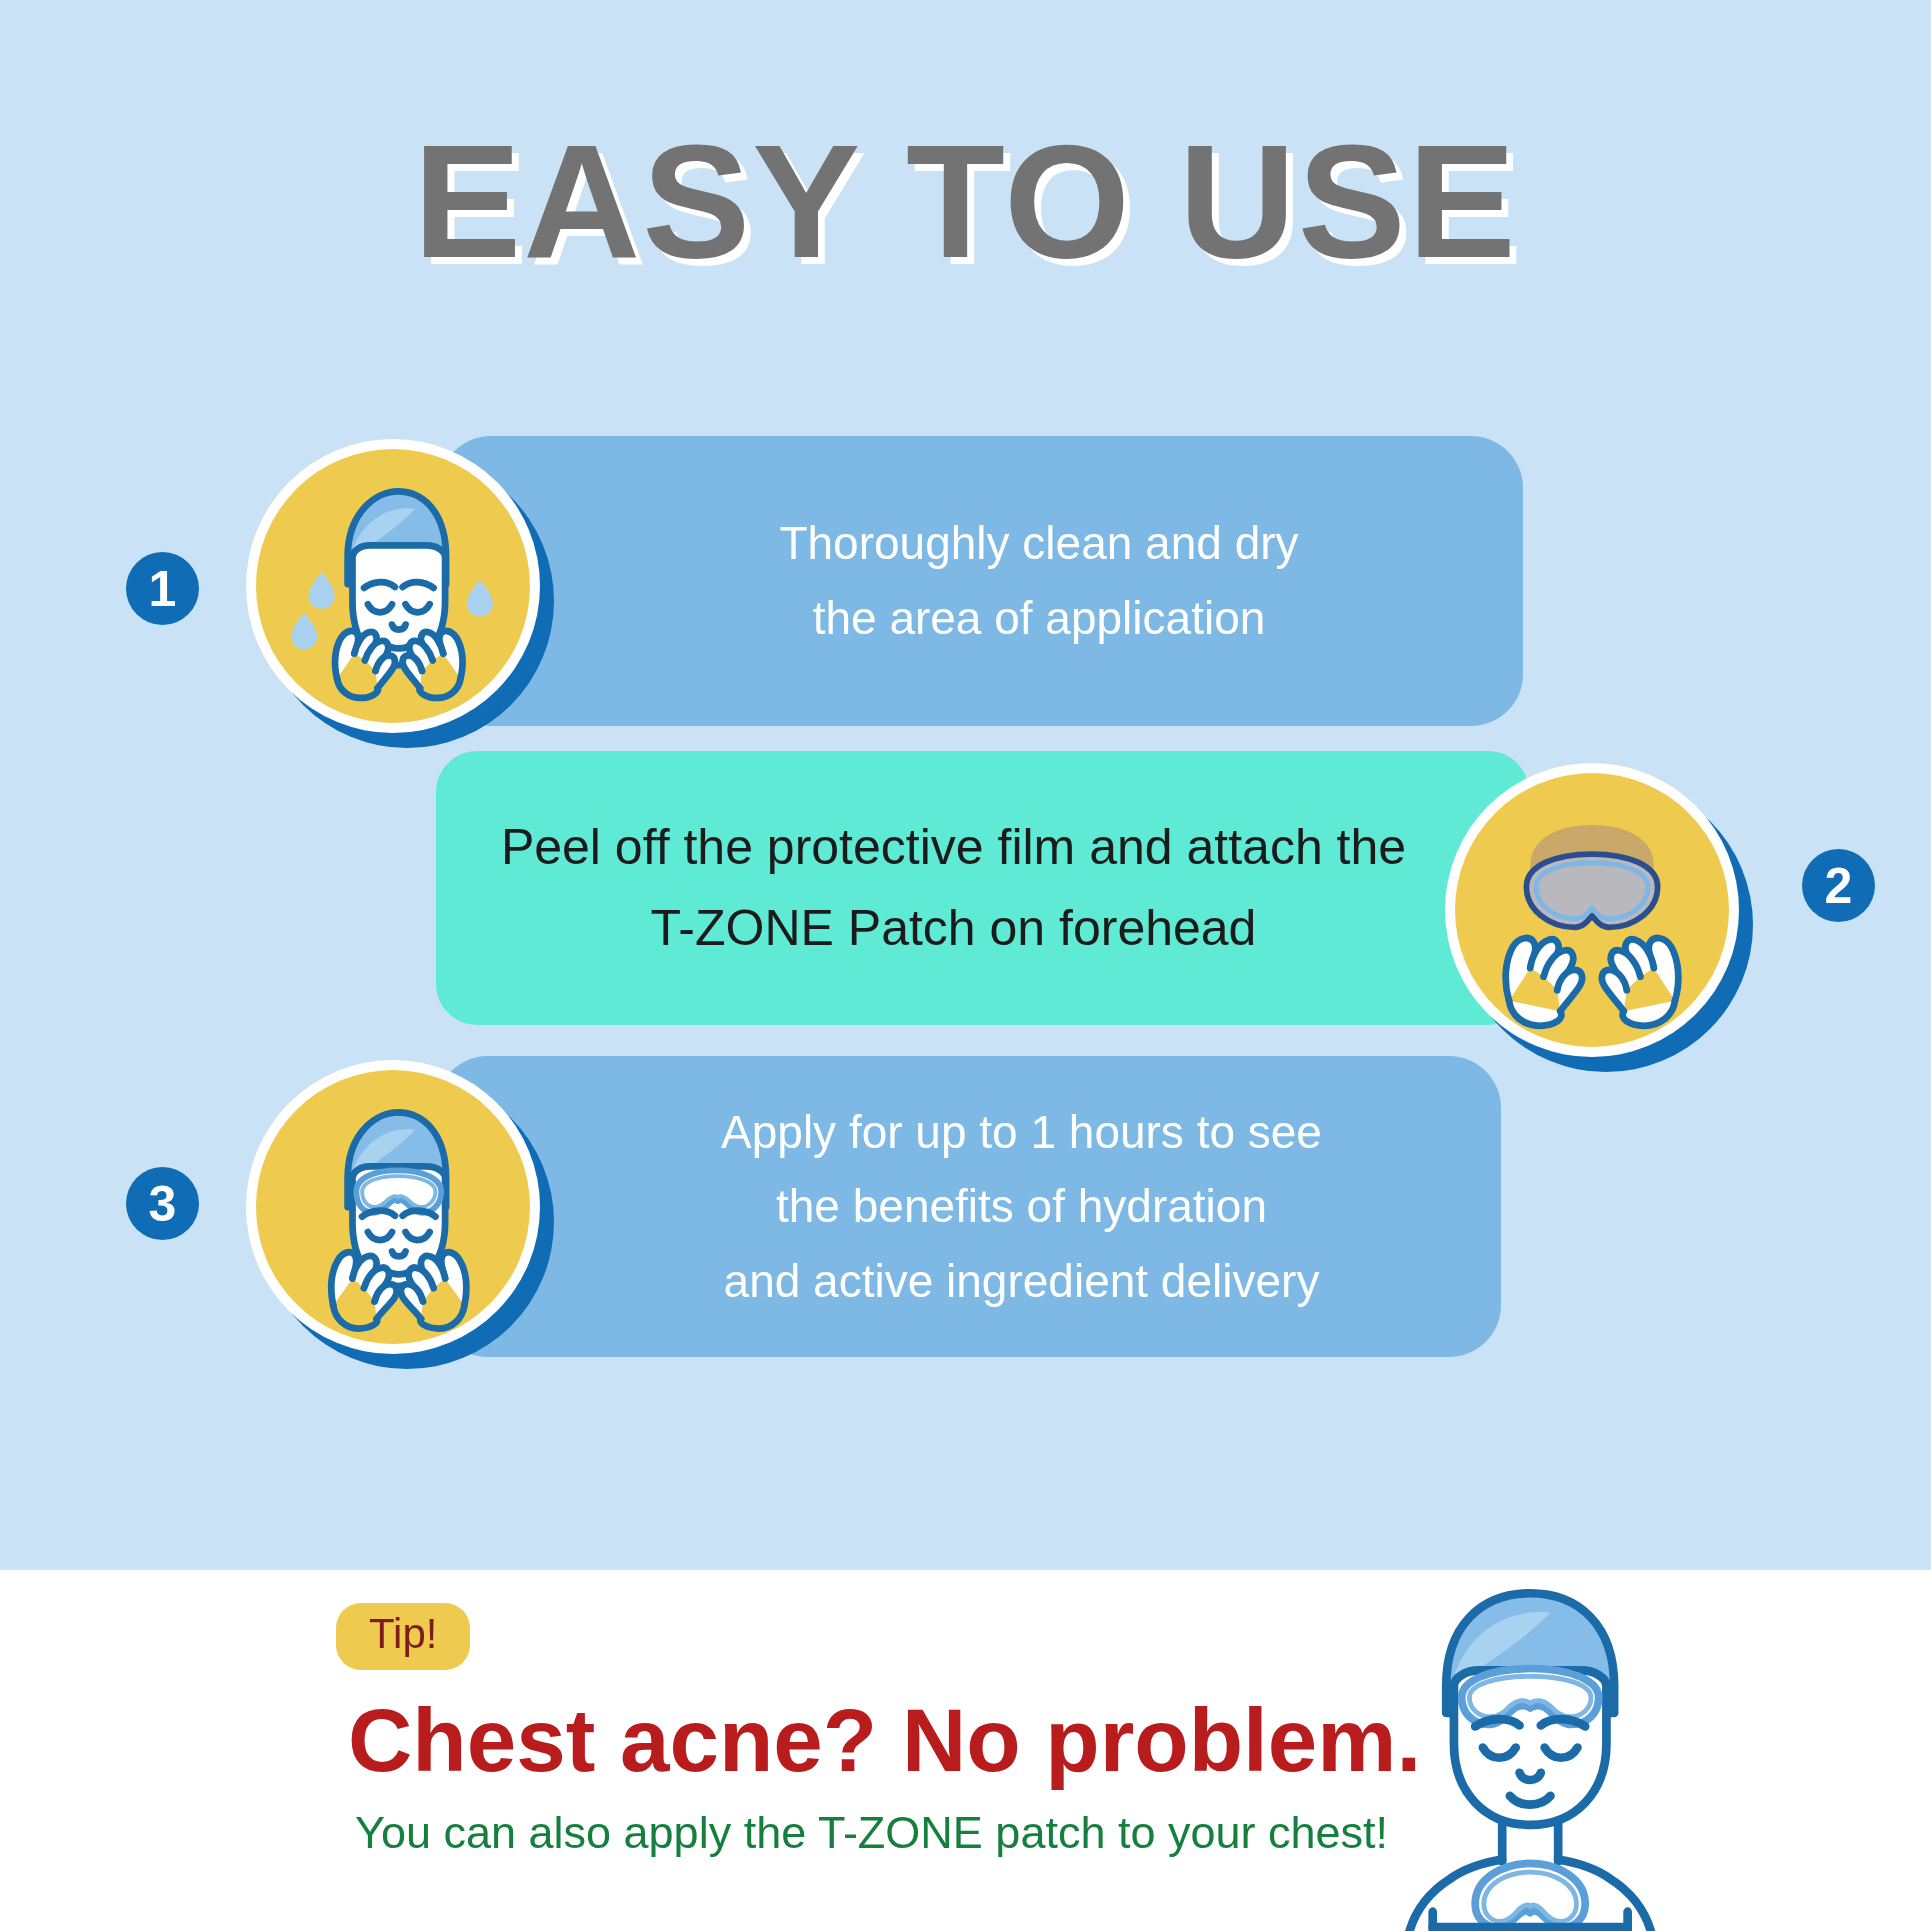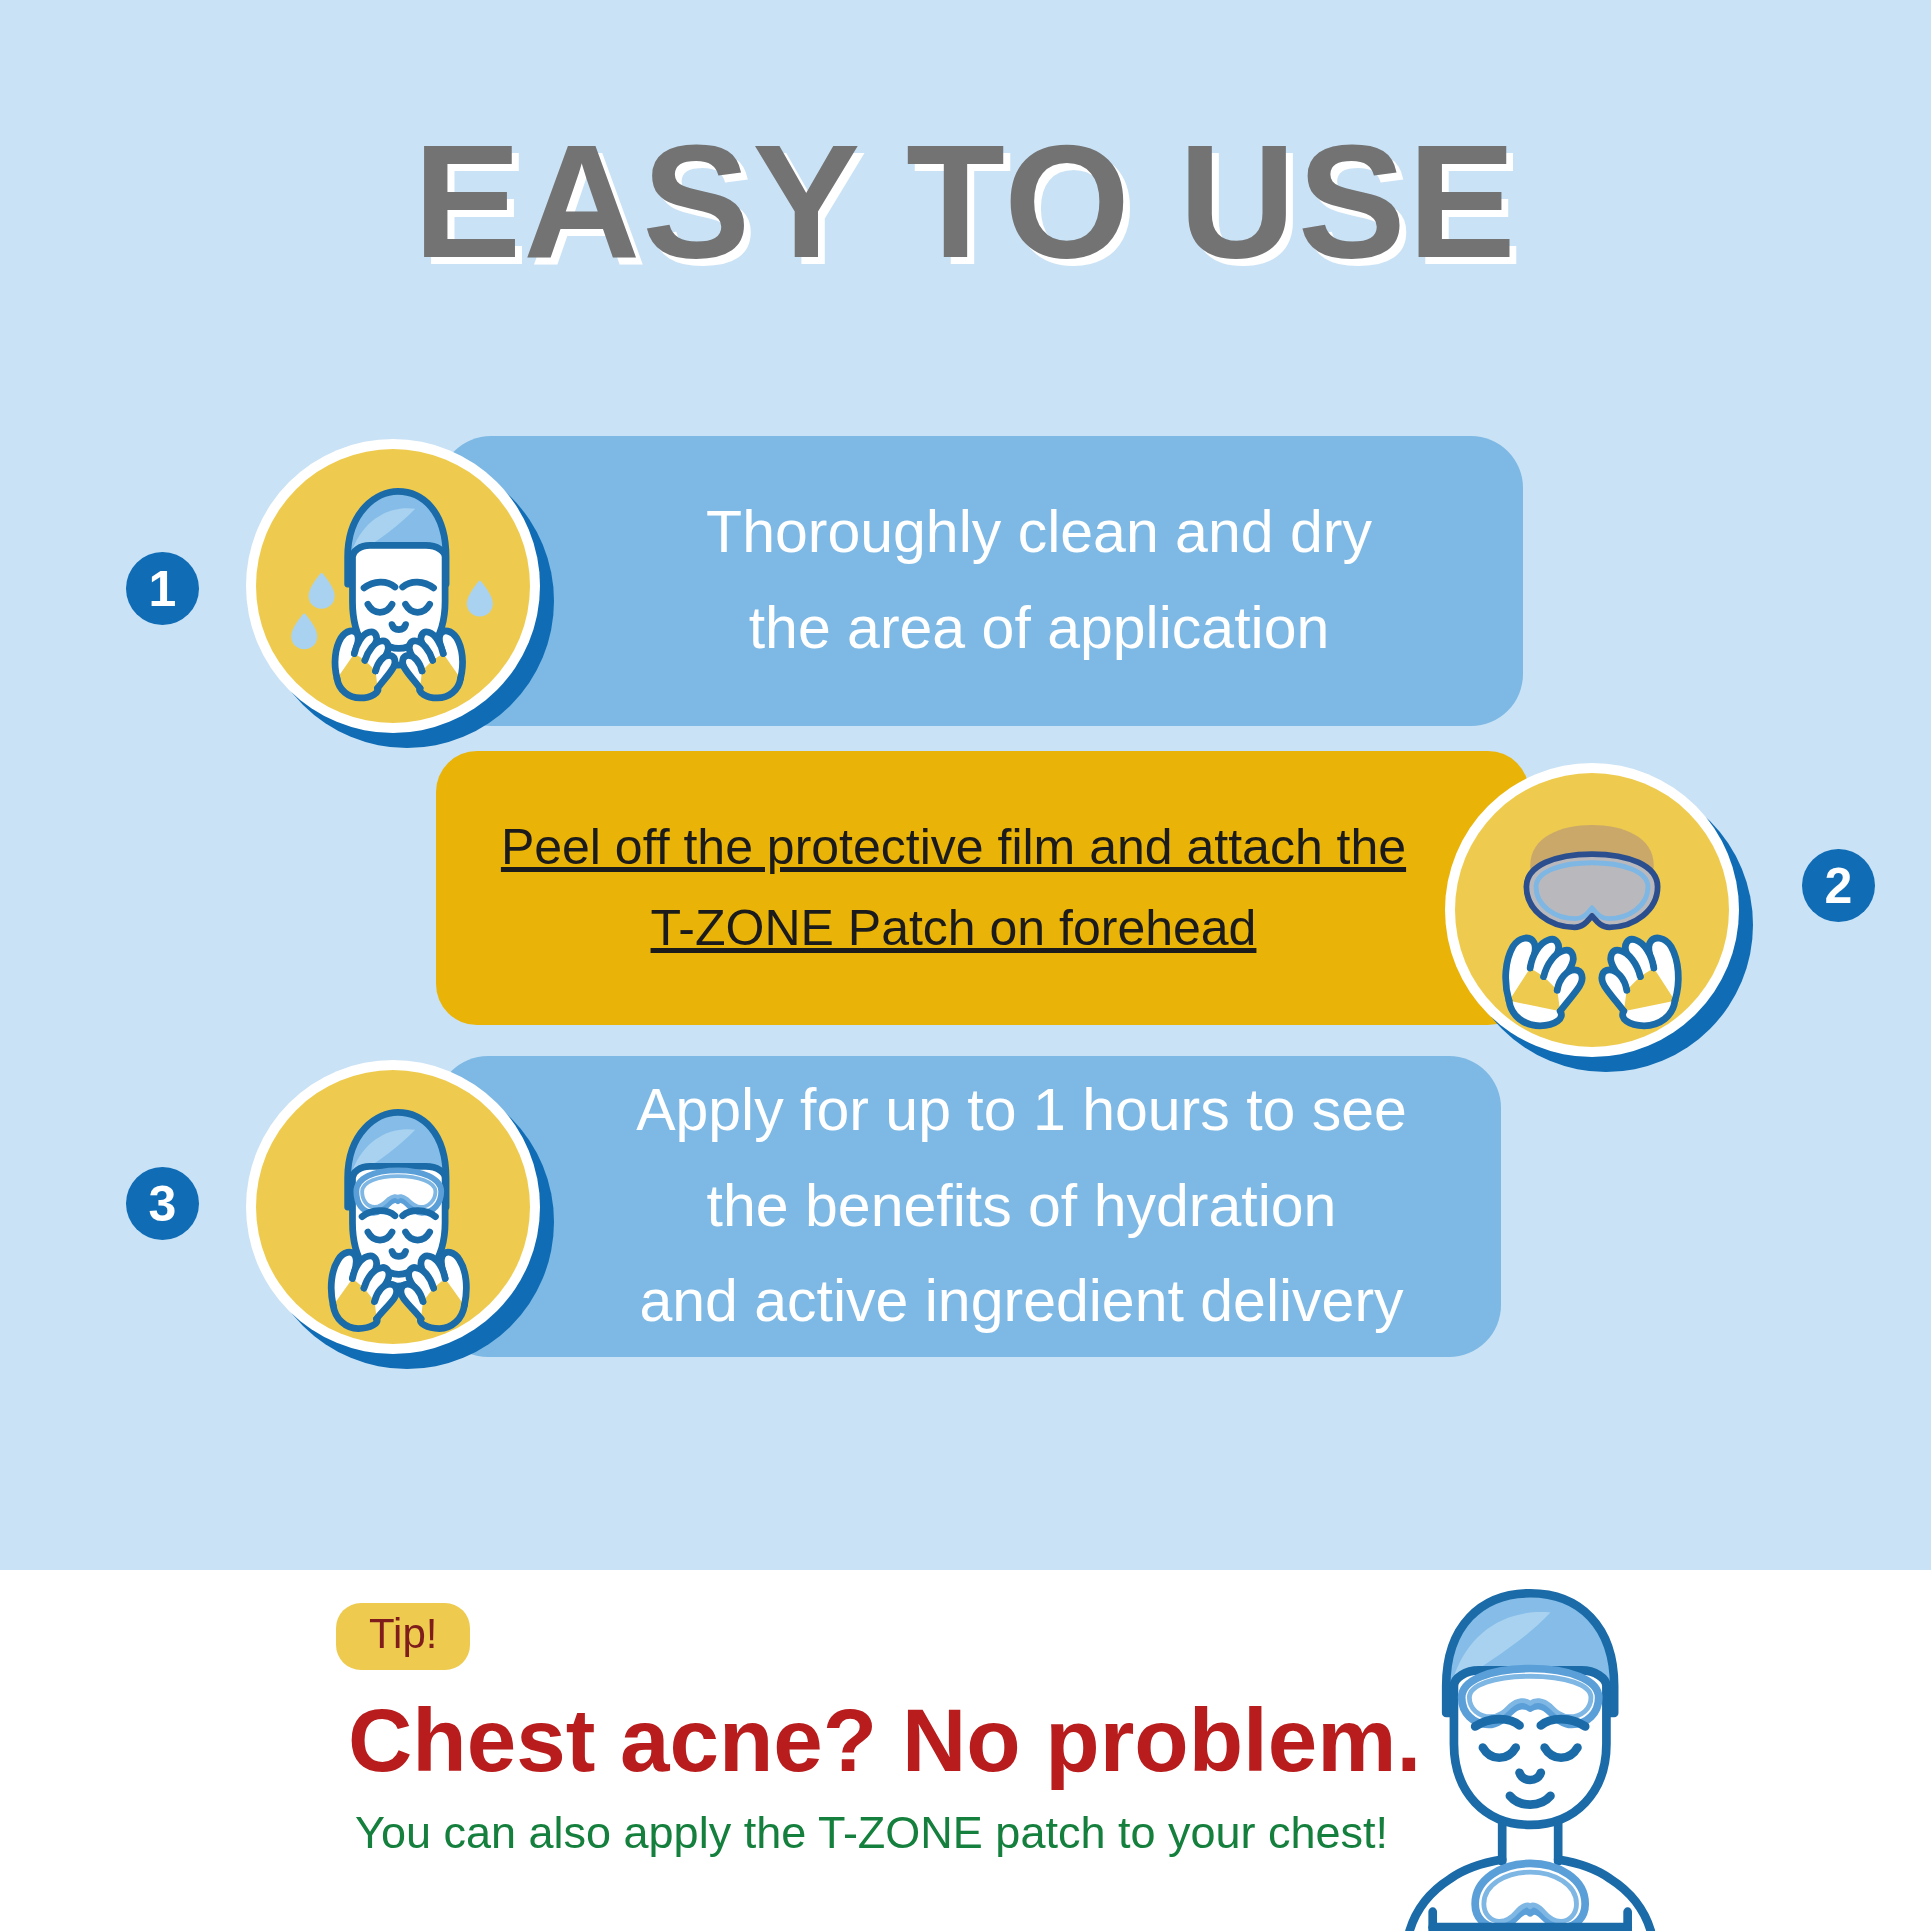--- a/index.html
+++ b/index.html
@@ -34,26 +34,25 @@
     position:absolute;
     display:flex;align-items:center;justify-content:center;
     text-align:center;
     box-sizing:border-box;
   }
   .banner-blue{
     background:#7db9e4;
     color:#ffffff;
   }
   .banner-white{
-    background:#eab308;
+    background:#5eead4;
     color:#1b1b1b;
-    text-decoration:underline;
   }
   .banner .btext{
-    font-size:59px;
+    font-size:46px;
     line-height:1.62;
     font-weight:normal;
   }
   .banner-white .btext{font-size:50px;line-height:1.62;}
 
   #banner1{
     left:439px;top:436px;width:1084px;height:290px;
     border-radius:52px;
   }
   #banner2{

